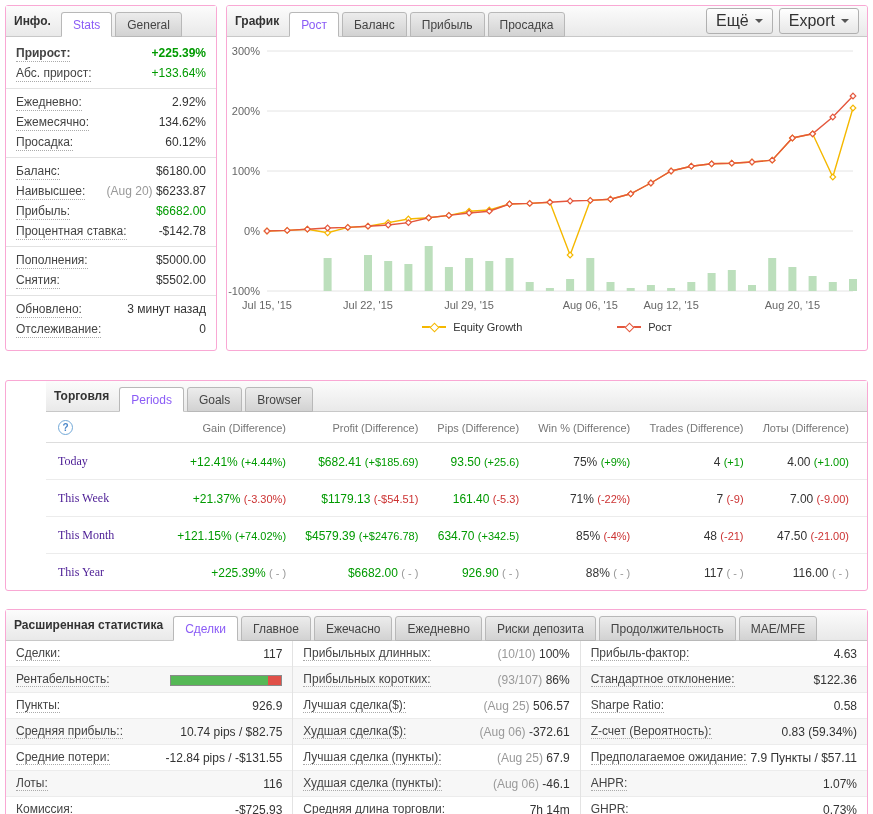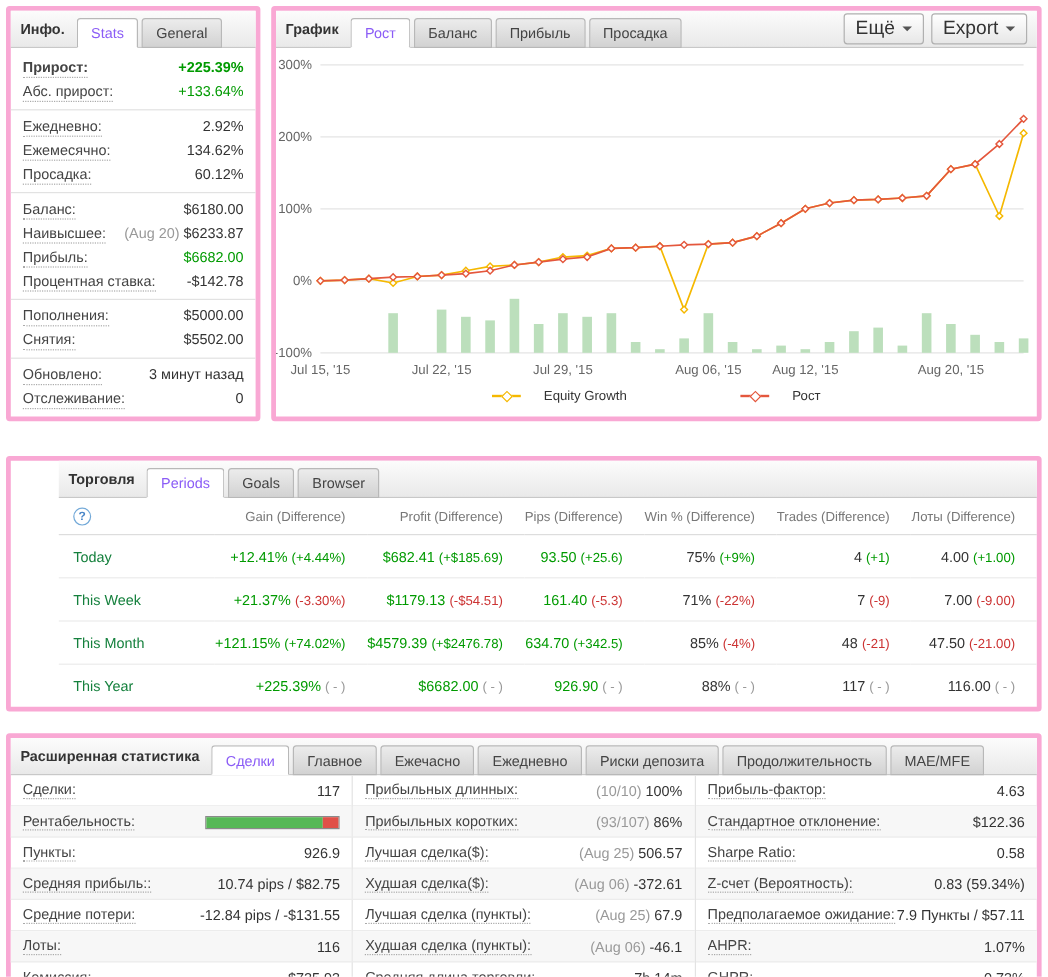--- a/index.html
+++ b/index.html
@@ -1,19 +1,19 @@
 <!DOCTYPE html>
 <html style="--green: #009a00; --red: #cc3333; --gray: #999999; --profit_green: #56b856; --profit_red: #e05048; --equity_line: #f5b800; --growth_line: #e4573d; --volume_bar: #bcdfbc;"><head>
 <meta charset="utf-8">
 <style>
   html,body{margin:0;padding:0;background:#fff;}
   body{font-family:"Liberation Sans",sans-serif;color:#333;}
   .page{width:873px;height:814px;box-sizing:border-box;padding:5px;background:#fff;}
   .top-row{display:flex;gap:9px;}
-  .panel{border:4px solid #f9a8d4;border-radius:3px;background:#fff;box-sizing:border-box;}
+  .panel{border:1px solid #f9a8d4;border-radius:3px;background:#fff;box-sizing:border-box;}
   .info-panel{width:212px;flex:none;height:346px;}
   .chart-panel{flex:1;height:346px;display:flex;flex-direction:column;overflow:hidden;}
   .panel-header{background:linear-gradient(#fcfcfc,#e9e9e9);border-bottom:1px solid #c8c8c8;display:flex;align-items:center;padding:0 8px;height:30px;flex:none;}
   .panel-title{font-weight:bold;font-size:12px;color:#333;margin-right:10px;white-space:nowrap;}
   .tabs{display:flex;align-self:flex-end;margin-bottom:-1px;gap:3px;}
   .tab{font-size:12px;color:#444;padding:5px 11px 4px;border:1px solid #b8b8b8;border-radius:3px 3px 0 0;background:linear-gradient(#ececec,#d2d2d2);cursor:pointer;white-space:nowrap;}
   .tab.active{background:#fff;border-bottom:1px solid #fff;position:relative;z-index:2;color:#8b5cf6;}
   .header-actions{margin-left:auto;display:flex;gap:6px;align-items:center;}
   .hbtn{display:inline-flex;align-items:center;gap:6px;font-size:16px;color:#333;background:linear-gradient(#ffffff,#e7e7e7);border:1px solid #b0b0b0;border-radius:3px;padding:3px 9px;cursor:pointer;font-family:inherit;}
   .caret{width:0;height:0;border-left:4px solid transparent;border-right:4px solid transparent;border-top:4px solid #555;}
@@ -29,32 +29,32 @@
   .c-red{color:var(--red,#cc3333);}
   .c-gray{color:#999;}
   .c-dark{color:#333;}
   .info-divider{border-top:1px solid #e2e2e2;margin:4px -10px;}
 
   
   .chart-area{flex:1;display:flex;flex-direction:column;align-items:center;padding-top:4px;}
   #growth-chart{display:block;}
   #growth-chart text{font-family:"Liberation Sans",sans-serif;font-size:11px;fill:#666;}
   .legend{display:flex;justify-content:center;gap:95px;padding:4px 0 8px;font-size:11px;color:#333;width:100%;}
-  .legend-item{display:inline-flex;align-items:center;gap:19px;cursor:pointer;}
+  .legend-item{display:inline-flex;align-items:center;gap:7px;cursor:pointer;}
   .legend-line{position:relative;width:24px;height:2px;display:inline-block;}
   .legend-diamond{position:absolute;left:9px;top:-2.5px;width:5px;height:5px;transform:rotate(45deg);background:#fff;border:1px solid #999;}
 
   
   .trading-panel{margin-top:29px;padding-left:40px;}
   .trading-table{width:100%;border-collapse:collapse;font-size:12px;}
   .trading-table thead th{font-weight:normal;font-size:11px;color:#777;text-align:right;padding:8px 18px 7px 0;border-bottom:1px solid #ddd;}
   .trading-table th.th-icon{text-align:left;padding-left:12px;width:100px;}
   .trading-table tbody td{border-bottom:1px solid #ececec;padding:11px 18px 10px 0;text-align:right;white-space:nowrap;}
   .trading-table tbody tr:last-child td{border-bottom:none;}
-  .trading-table td.period{text-align:left;padding-left:12px;color:#15803d;}
+  .trading-table td.period{text-align:left;padding-left:12px;color:#4c1d95;font-family:Liberation Serif, serif;}
   .diff{font-size:11px;}
   .qicon{display:inline-block;width:13px;height:13px;border:1px solid #73a9d8;border-radius:50%;color:#4a86c8;font-size:10px;line-height:13px;text-align:center;font-weight:bold;cursor:pointer;background:#fff;}
 
   
   .advanced-panel{margin-top:18px;}
   .adv-body{display:flex;font-size:12px;}
   .stat-col{flex:1;min-width:0;}
   .stat-col + .stat-col{border-left:1px solid #e3e3e3;}
   .stat-row{display:flex;justify-content:space-between;align-items:center;padding:5px 10px;border-bottom:1px solid #ececec;line-height:14px;}
   .stat-col .stat-row:last-child{border-bottom:none;}

